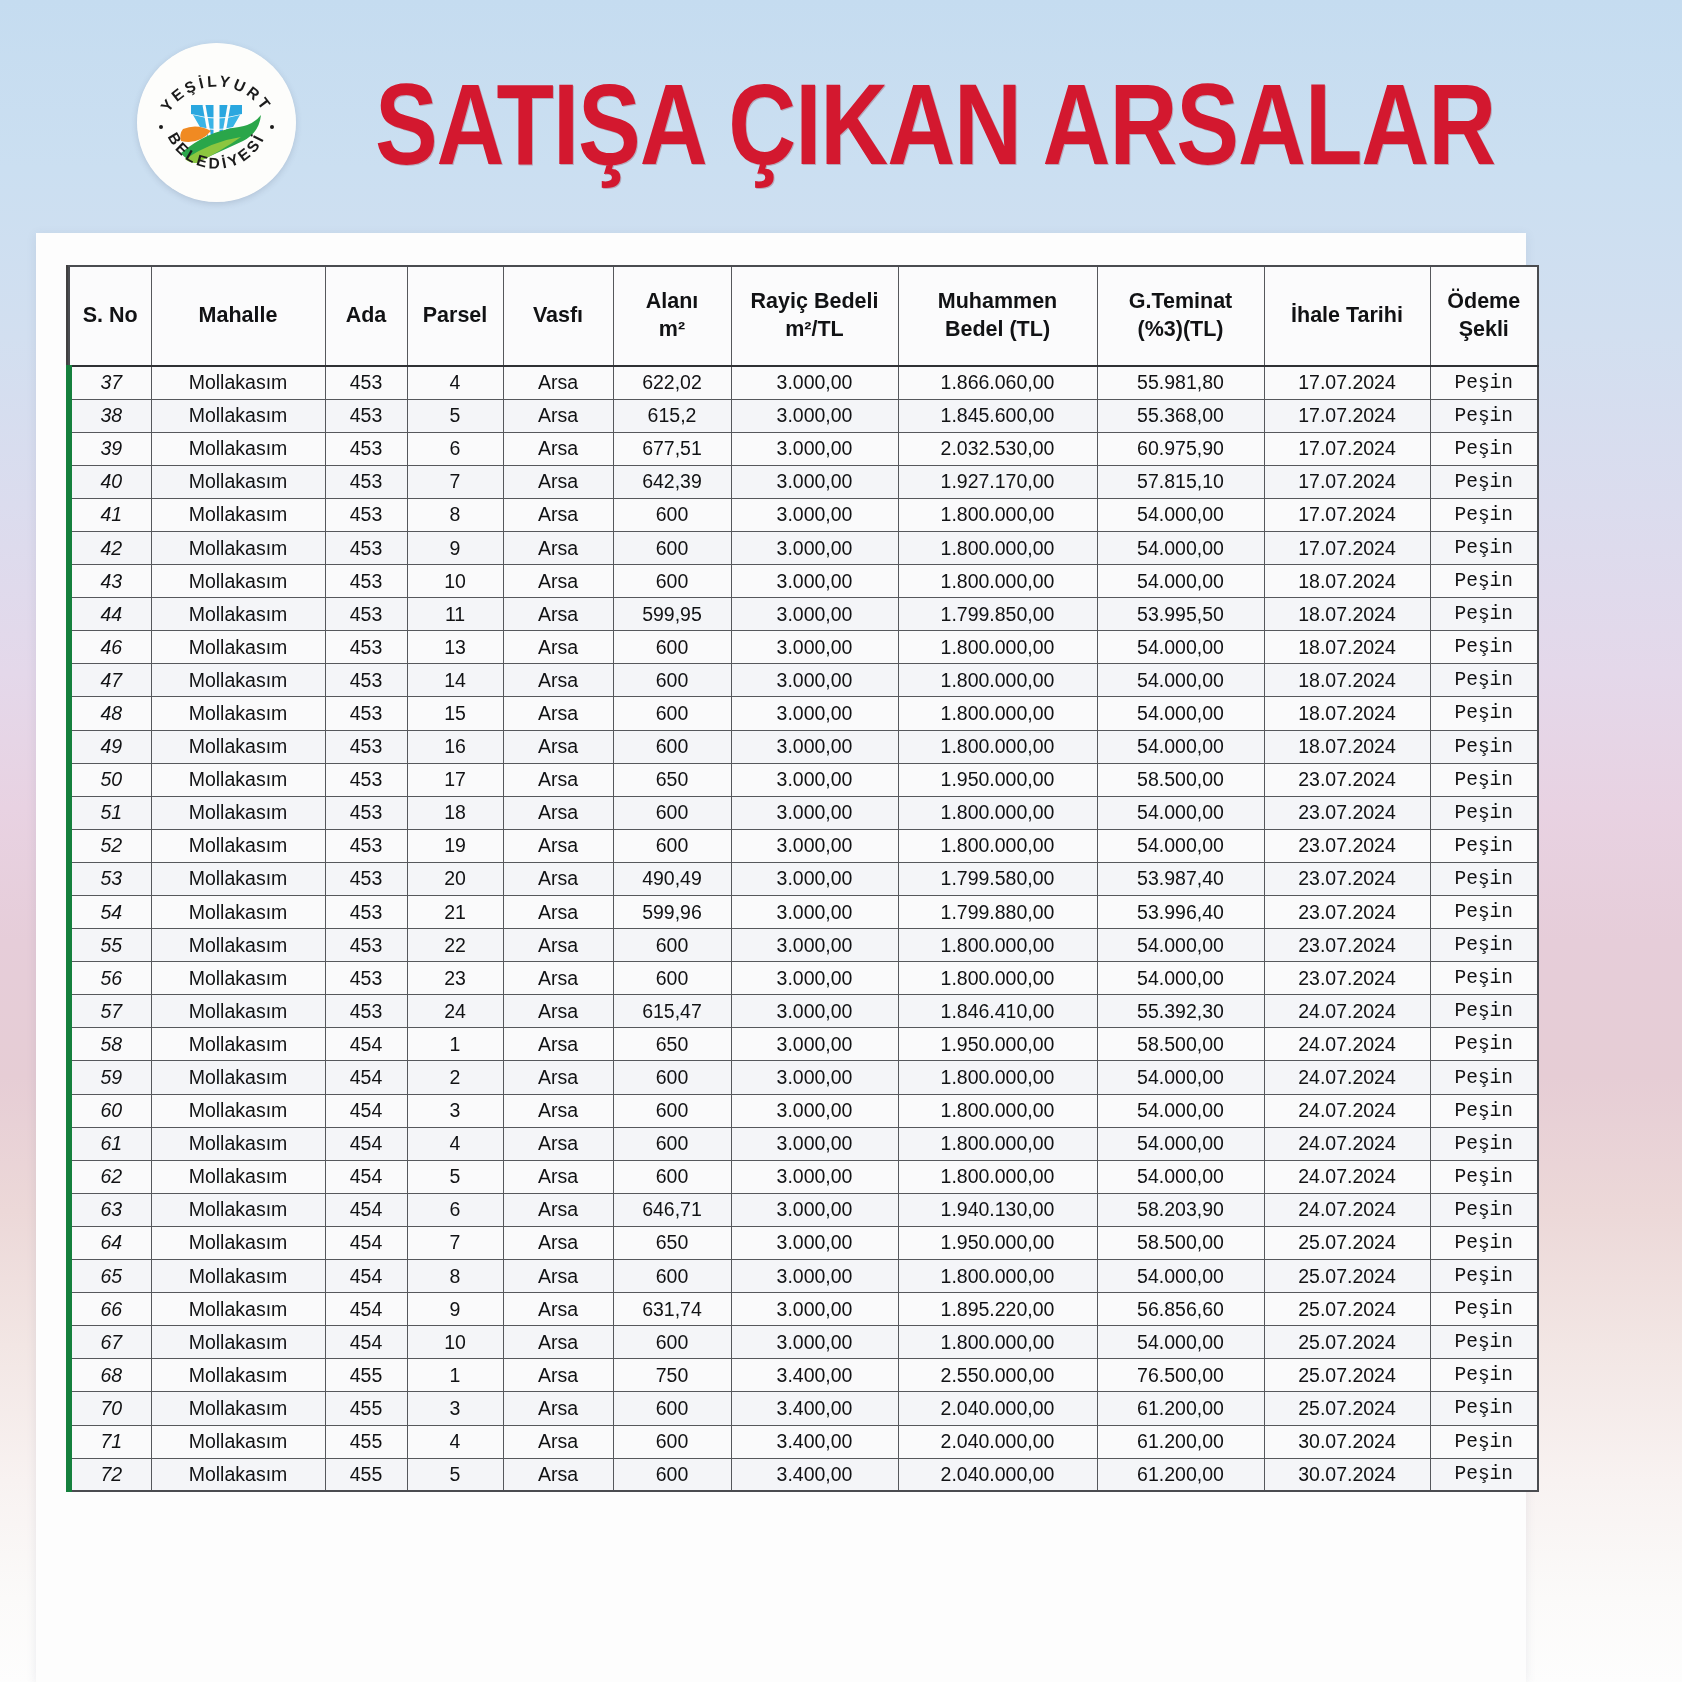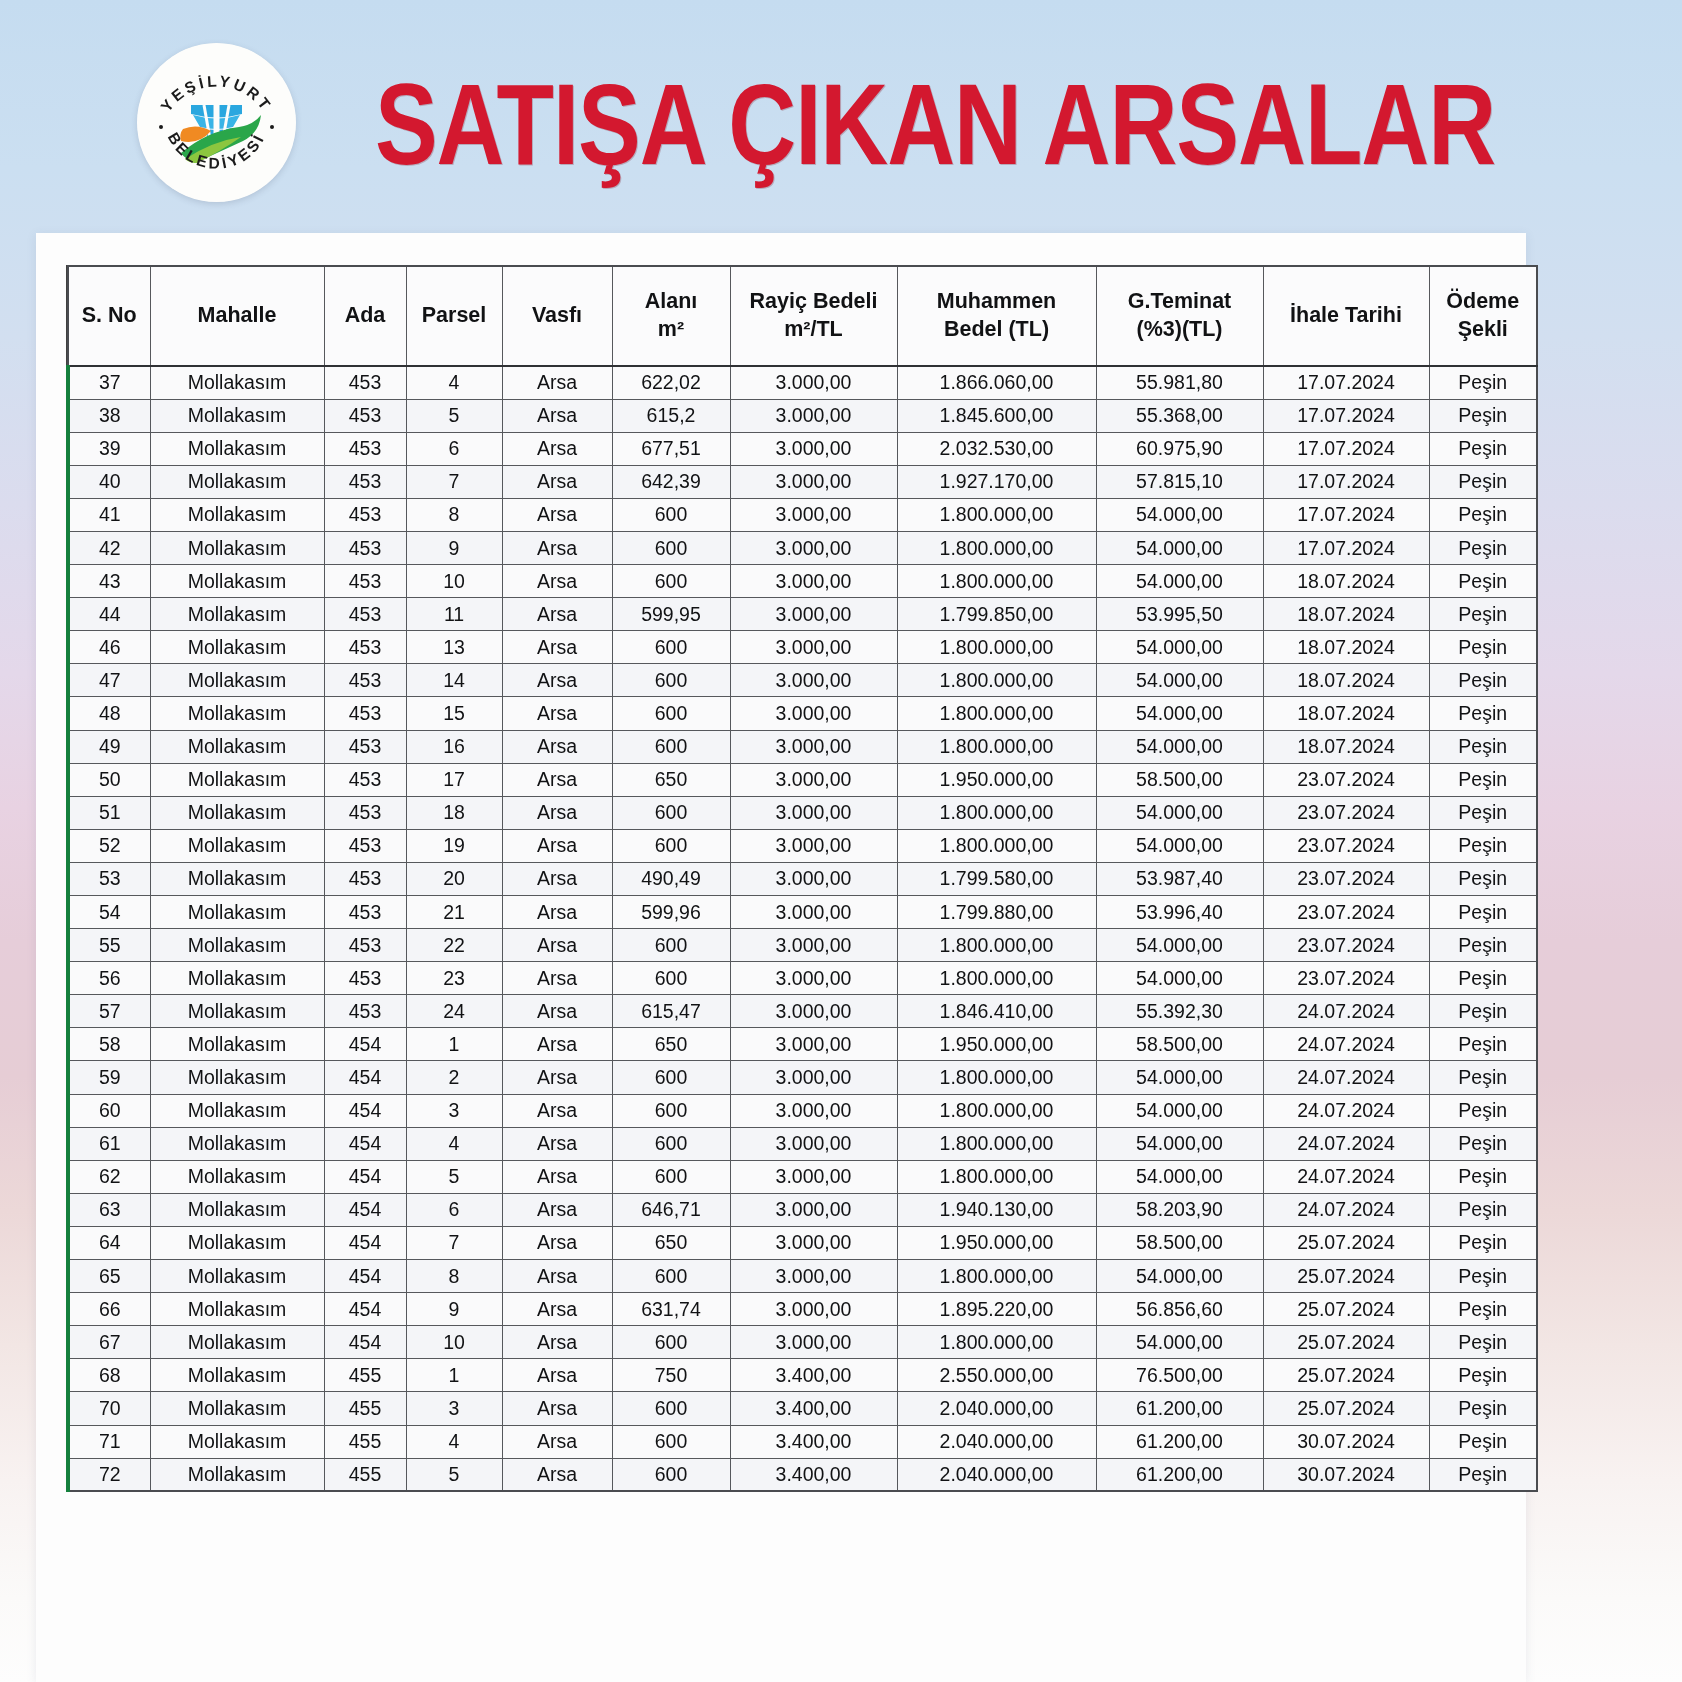--- a/index.html
+++ b/index.html
@@ -118,22 +118,22 @@
   table#land-table thead th:first-child { border-left: 2px solid #4a4c50; }
   table#land-table thead th:last-child  { border-right: 2px solid #4a4c50; }
 
   table#land-table tbody td {
     height: 33.1px;
     font-size: 19.5px;
     font-weight: normal;
     padding: 0 2px;
     white-space: nowrap;
   }
-  table#land-table tbody tr td:first-child { border-left: 4px solid #15803d; }
-  table#land-table tbody tr td:last-child  { border-right: 2px solid #4a4c50; }
+  table#land-table tbody tr td:first-child { border-left: 6px solid #15803d; font-style: italic; }
+  table#land-table tbody tr td:last-child  { border-right: 2px solid #4a4c50; font-family: Liberation Mono, monospace; }
   table#land-table tbody tr:last-child td  { border-bottom: 2px solid #4a4c50; text-align: center; }
 
   
   table#land-table tbody tr:nth-child(even) td { background: #f4f5f8; }
 
   
   col.c-sno    { width: 82px;  }
   col.c-mah    { width: 174px; }
   col.c-ada    { width: 82px;  }
   col.c-par    { width: 96px;  }

